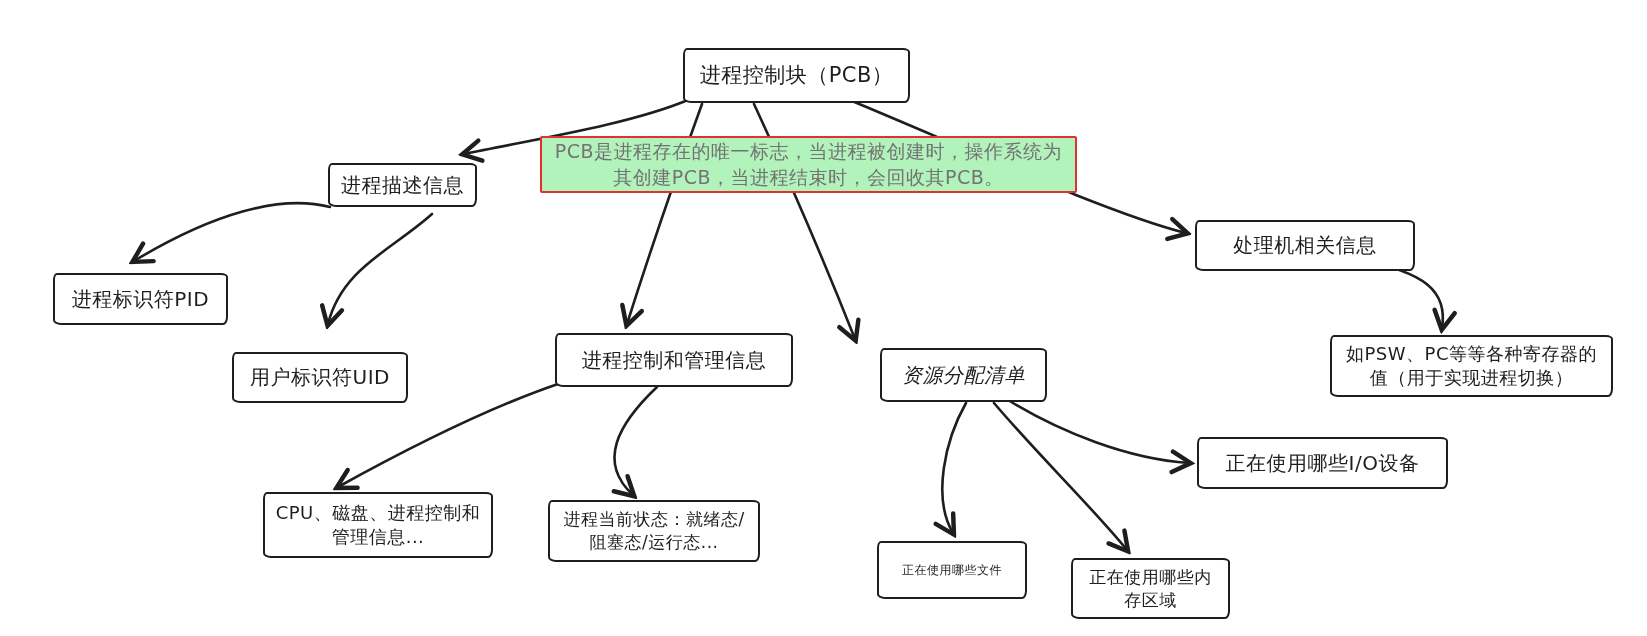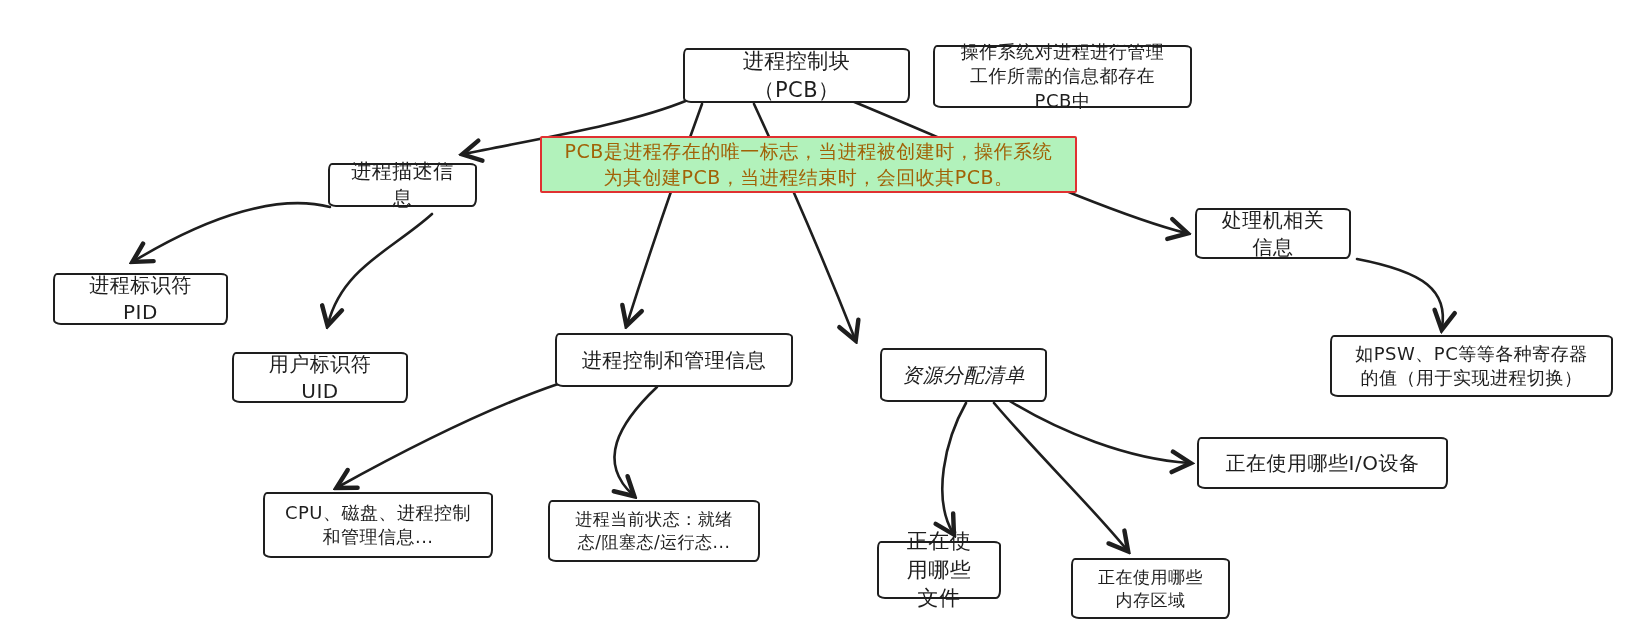--- a/index.html
+++ b/index.html
@@ -15,28 +15,28 @@
   .node{
     position:absolute;
     box-sizing:border-box;
     background:#ffffff;
     border:2.5px solid #1e1e1e;
     border-radius:4px 7px 5px 8px / 7px 4px 8px 5px;
     display:flex;align-items:center;justify-content:center;
     text-align:center;
     font-size:20px;
     line-height:1.35;
-    padding:2px 18px;
+    padding:2px 8px;
     letter-spacing:0.5px;
   }
   .node.small{font-size:18px;}
   .node.note{
     background:#b2f2bb;
     border:2.5px solid #e03131;
-    color:#a16207;
+    color:#737373;
     font-size:19px;
     border-radius:2px;
   }
 </style>
 </head>
 <body>
 
 <div class="canvas">
 
   <svg class="edges" width="1647" height="636" viewBox="0 0 1647 636">
@@ -56,41 +56,40 @@
       <path d="M657,387 C618,424 597,462 633,495" marker-end="url(#ah)"></path>
       <path d="M966,403 C945,440 932,498 953,533" marker-end="url(#ah)"></path>
       <path d="M994,403 C1038,455 1093,508 1127,550" marker-end="url(#ah)"></path>
       <path d="M1008,400 C1060,432 1128,459 1189,463" marker-end="url(#ah)"></path>
       <path d="M1357,259 C1425,272 1448,291 1442,328" marker-end="url(#ah)"></path>
     </g>
   </svg>
 
   <div class="node" style="left:683px;top:48px;width:227px;height:55px;font-size:21px;">进程控制块（PCB）</div>
 
-  <div class="node small" style="left:933px;top:45px;width:259px;height:63px;">操作系统对进程进行管理工作所需的信息都存在PCB中</div>
 
   <div class="node note" style="left:540px;top:136px;width:537px;height:57px;">PCB是进程存在的唯一标志，当进程被创建时，操作系统为其创建PCB，当进程结束时，会回收其PCB。</div>
 
   <div class="node" style="left:328px;top:163px;width:149px;height:44px;">进程描述信息</div>
 
   <div class="node" style="left:53px;top:273px;width:175px;height:52px;">进程标识符PID</div>
 
   <div class="node" style="left:232px;top:352px;width:176px;height:51px;">用户标识符UID</div>
 
   <div class="node" style="left:555px;top:333px;width:238px;height:54px;text-align:center;">进程控制和管理信息</div>
 
   <div class="node small" style="left:263px;top:492px;width:230px;height:66px;">CPU、磁盘、进程控制和管理信息...</div>
 
   <div class="node small" style="left:548px;top:500px;width:212px;height:62px;font-size:17px;">进程当前状态：就绪态/阻塞态/运行态...</div>
 
   <div class="node" style="left:880px;top:348px;width:167px;height:54px;font-style:italic;">资源分配清单</div>
 
-  <div class="node small" style="left:877px;top:541px;width:124px;height:58px;font-size:21px;">正在使用哪些文件</div>
+  <div class="node small" style="left:877px;top:541px;width:150px;height:58px;font-size:12px;">正在使用哪些文件</div>
 
   <div class="node" style="left:1197px;top:437px;width:251px;height:52px;">正在使用哪些I/O设备</div>
 
   <div class="node small" style="left:1071px;top:558px;width:159px;height:61px;font-size:17px;">正在使用哪些内存区域</div>
 
-  <div class="node" style="left:1195px;top:208px;width:156px;height:51px;">处理机相关信息</div>
+  <div class="node" style="left:1195px;top:220px;width:220px;height:51px;">处理机相关信息</div>
 
   <div class="node small" style="left:1330px;top:335px;width:283px;height:62px;">如PSW、PC等等各种寄存器的值（用于实现进程切换）</div>
 
 </div>
 
 </body></html>

